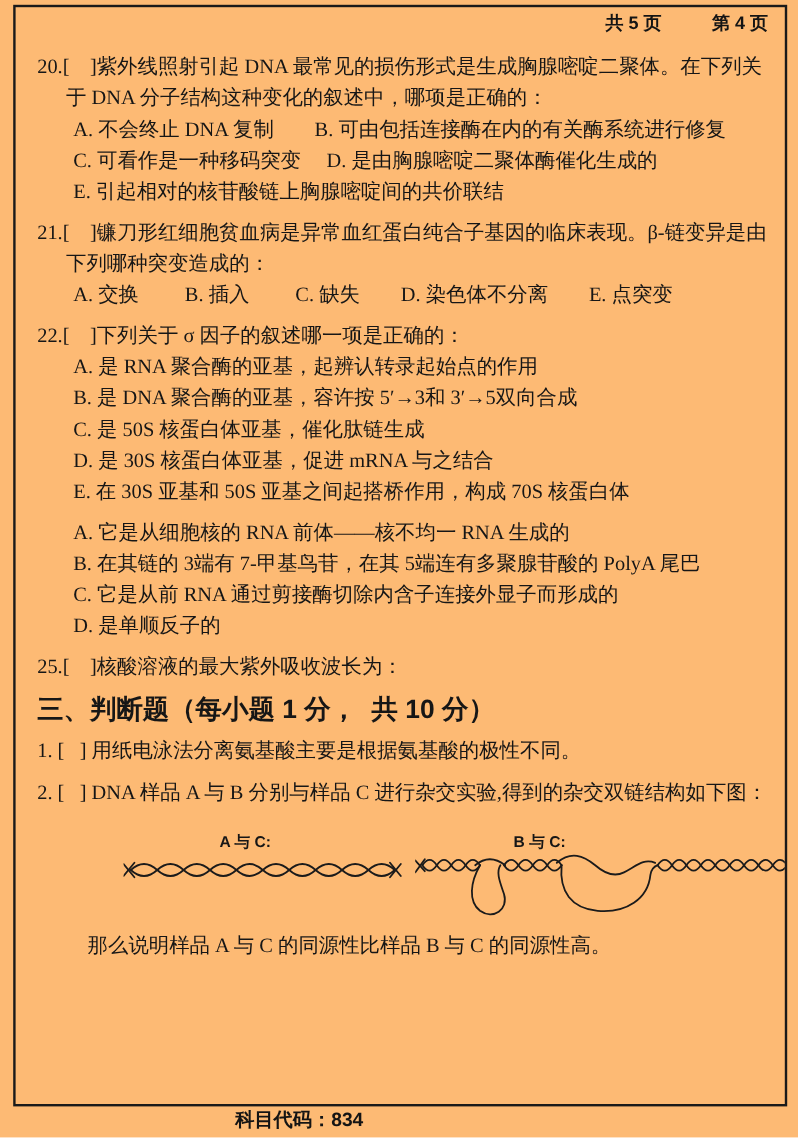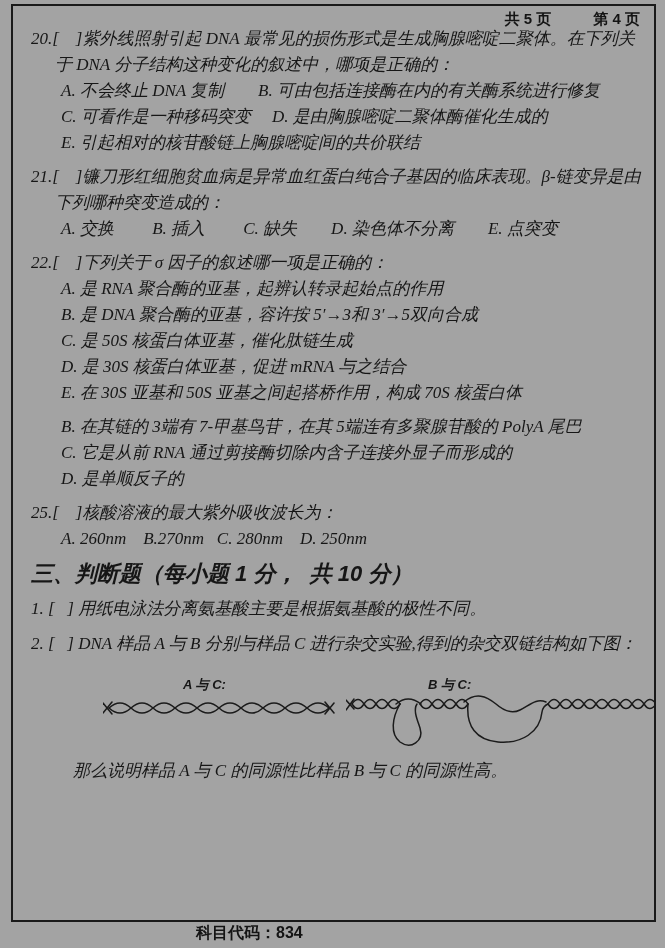--- a/index.html
+++ b/index.html
@@ -1,24 +1,24 @@
 <!DOCTYPE html>
 <html><head>
 <meta charset="utf-8">
 <style>
   html,body{margin:0;padding:0;background:#ffffff;}
-  .page{position:relative;width:665px;height:948px;background:#a3a3a3;
+  .page{position:relative;width:665px;height:948px;background:#fdba74;
         font-family:"Liberation Serif","DejaVu Serif",serif;color:#161616;overflow:hidden;}
   .border-box{position:absolute;left:11px;top:4px;width:641px;height:914px;
         border:2px solid #1a1a1a;overflow:hidden;}
   .page-header{position:absolute;top:4px;right:14px;
         font-family:"Liberation Sans","DejaVu Sans",sans-serif;
         font-weight:bold;font-size:15px;color:#141414;}
   .page-header .gap{display:inline-block;width:42px;}
-  .content{position:absolute;left:18px;top:20px;width:625px;font-style:italic;}
+  .content{position:absolute;left:18px;top:37px;width:625px;}
   .ln{white-space:pre;font-size:17px;line-height:26px;}
   .ln.cont{padding-left:24px;}
   .ln.opt{padding-left:30px;}
   .question{margin-bottom:8px;}
   .section-heading{font-family:"Liberation Sans","DejaVu Sans",sans-serif;
         font-weight:bold;font-size:22px;line-height:28px;margin:4px 0 8px 0;white-space:pre;}
   .judge{margin-bottom:9px;}
   .figure-row{position:relative;height:88px;text-align:right;}
   .fig-label{position:absolute;top:10px;font-family:"Liberation Sans","DejaVu Sans",sans-serif;
         font-weight:bold;font-size:13px;white-space:pre;}
@@ -60,29 +60,29 @@
       <section class="question">
         <div class="ln num">22.[    ]下列关于 σ 因子的叙述哪一项是正确的：</div>
         <div class="ln opt">A. 是 RNA 聚合酶的亚基，起辨认转录起始点的作用</div>
         <div class="ln opt">B. 是 DNA 聚合酶的亚基，容许按 5′→3和 3′→5双向合成</div>
         <div class="ln opt">C. 是 50S 核蛋白体亚基，催化肽链生成</div>
         <div class="ln opt">D. 是 30S 核蛋白体亚基，促进 mRNA 与之结合</div>
         <div class="ln opt">E. 在 30S 亚基和 50S 亚基之间起搭桥作用，构成 70S 核蛋白体</div>
       </section>
 
       <section class="question">
+        <div class="ln opt">A. 它是从细胞核的 RNA 前体——核不均一 RNA 生成的</div>
         <div class="ln opt">B. 在其链的 3端有 7-甲基鸟苷，在其 5端连有多聚腺苷酸的 PolyA 尾巴</div>
         <div class="ln opt">C. 它是从前 RNA 通过剪接酶切除内含子连接外显子而形成的</div>
         <div class="ln opt">D. 是单顺反子的</div>
       </section>
 
 
       <section class="question">
         <div class="ln num">25.[    ]核酸溶液的最大紫外吸收波长为：</div>
-        <div class="ln opt">A. 260nm    B.270nm   C. 280nm    D. 250nm</div>
       </section>
 
       <div class="section-heading">三、判断题（每小题 1 分，  共 10 分）</div>
 
       <div class="ln num judge">1. [   ] 用纸电泳法分离氨基酸主要是根据氨基酸的极性不同。</div>
       <div class="ln num judge">2. [   ] DNA 样品 A 与 B 分别与样品 C 进行杂交实验,得到的杂交双链结构如下图：</div>
 
       <div class="figure-row">
         <span class="fig-label a">A 与 C:</span>
         <span class="fig-label b">B 与 C:</span>

